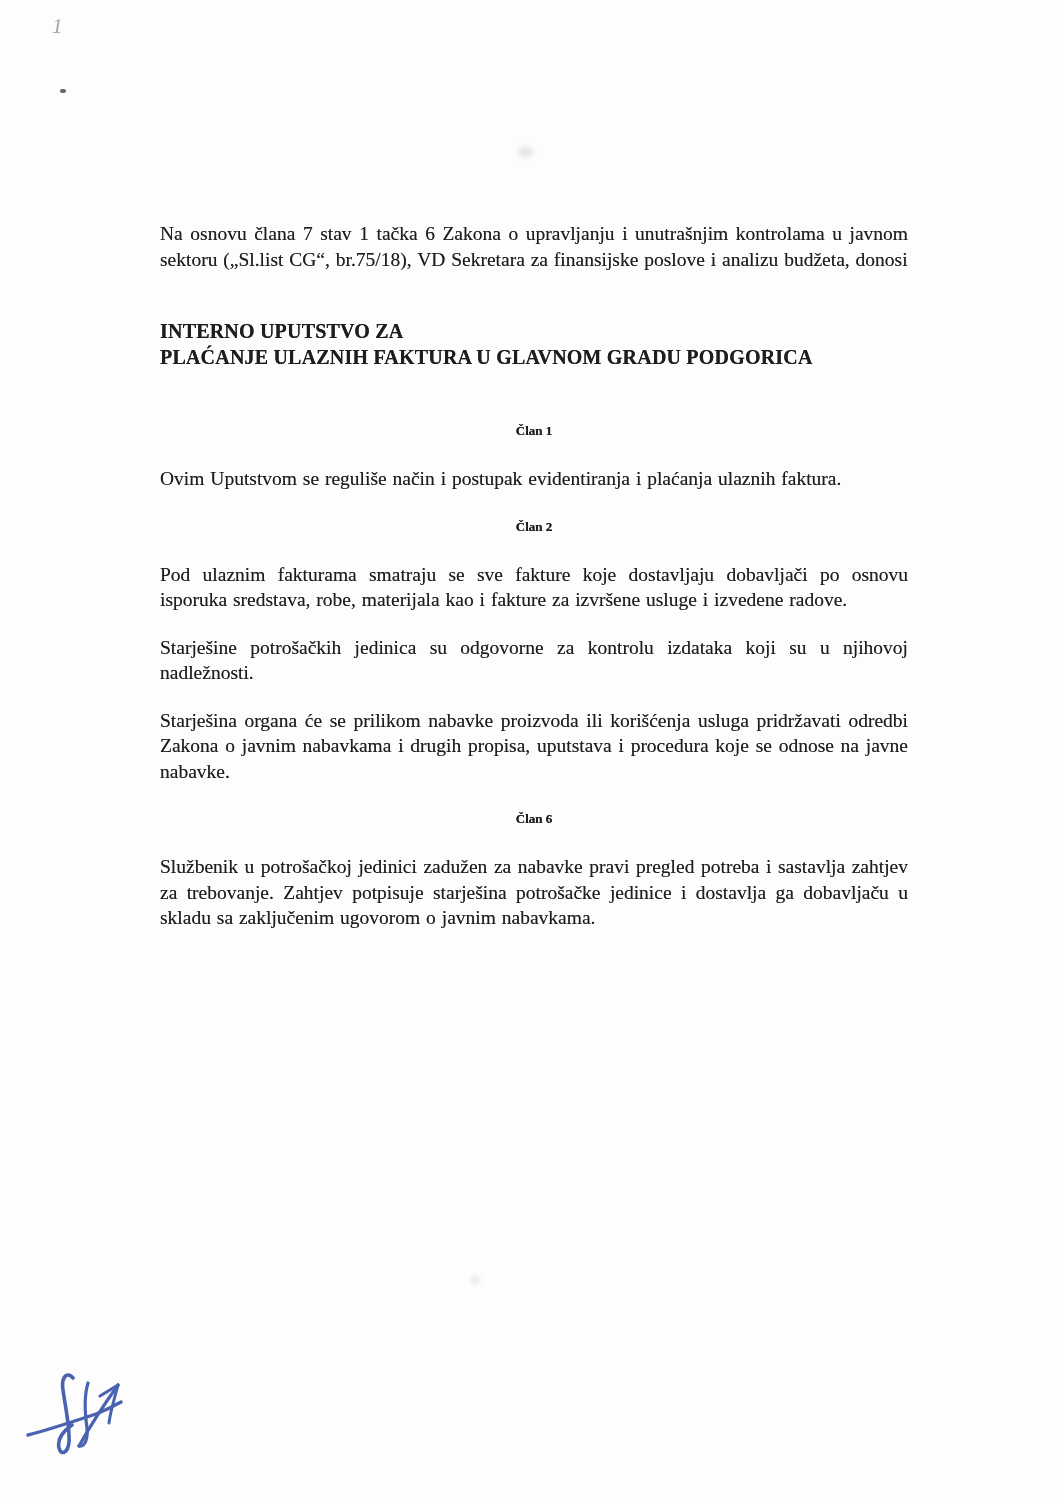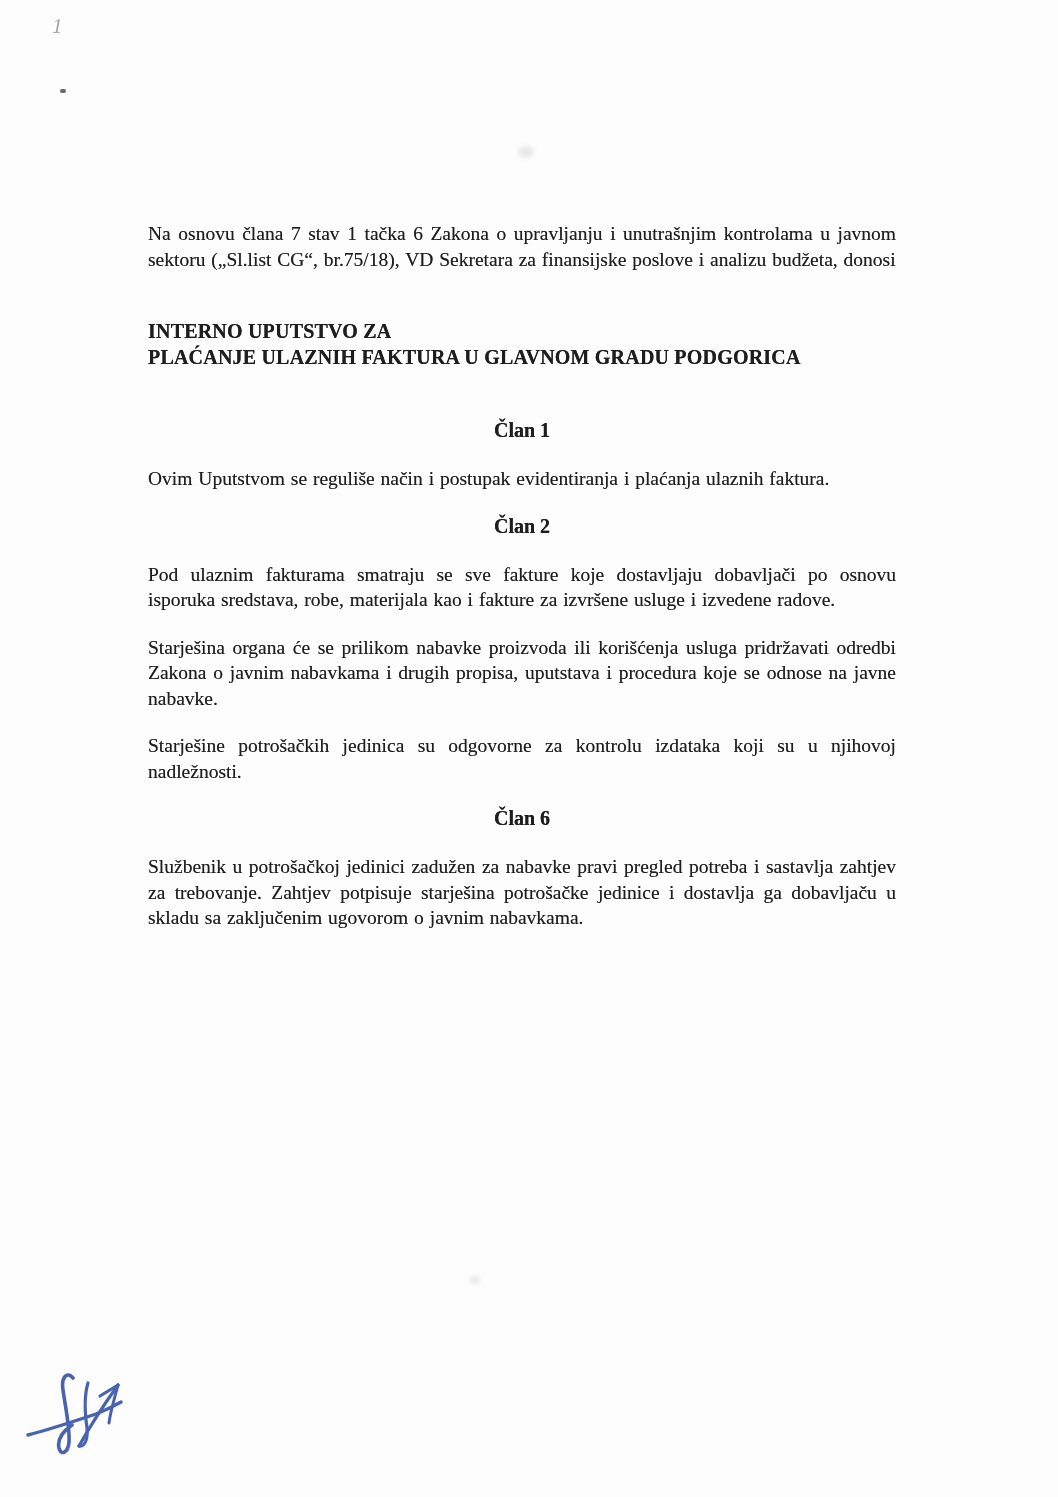--- a/index.html
+++ b/index.html
@@ -11,21 +11,21 @@
     position: relative;
     width: 1058px;
     height: 1497px;
     background: #fdfdfd;
     overflow: hidden;
     font-family: "Liberation Serif", "DejaVu Serif", serif;
     color: #1e1e1e;
   }
   .content {
     position: absolute;
-    left: 148px;
+    left: 160px;
     top: 221px;
     width: 748px;
   }
   .para {
     font-size: 19.5px;
     line-height: 25.5px;
     text-align: justify;
     margin: 0 0 22px 0;
     text-shadow: 0 0 0.5px rgba(10,10,10,0.55);
     word-spacing: 1px;
@@ -38,21 +38,21 @@
     font-weight: bold;
     font-size: 20px;
     line-height: 26px;
     margin: 0 0 48px 0;
     letter-spacing: 0.2px;
     text-shadow: 0 0 0.6px rgba(0,0,0,0.8);
   }
   .article-heading {
     text-align: center;
     font-weight: bold;
-    font-size: 20px;
+    font-size: 13px;
     line-height: 25px;
     margin: 0 0 23px 0;
     text-shadow: 0 0 0.6px rgba(0,0,0,0.8);
   }
   
   .mark-one {
     position: absolute;
     left: 52px;
     top: 14px;
     font-size: 21px;
@@ -105,22 +105,22 @@
       <div>INTERNO UPUTSTVO ZA</div>
       <div>PLAĆANJE ULAZNIH FAKTURA U GLAVNOM GRADU PODGORICA</div>
     </div>
 
     <div class="article-heading">Član 1</div>
     <p class="para">Ovim Uputstvom se reguliše način i postupak evidentiranja i plaćanja ulaznih faktura.</p>
 
     <div class="article-heading">Član 2</div>
     <p class="para">Pod ulaznim fakturama smatraju se sve fakture koje dostavljaju dobavljači po osnovu isporuka sredstava, robe, materijala kao i fakture za izvršene usluge i izvedene radove.</p>
 
+    <p class="para">Starješine potrošačkih jedinica su odgovorne za kontrolu izdataka koji su u njihovoj nadležnosti.</p>
     <p class="para">Starješina organa će se prilikom nabavke proizvoda ili korišćenja usluga pridržavati odredbi Zakona o javnim nabavkama i drugih propisa, uputstava i procedura koje se odnose na javne nabavke.</p>
-    <p class="para">Starješine potrošačkih jedinica su odgovorne za kontrolu izdataka koji su u njihovoj nadležnosti.</p>
 
     <div class="article-heading">Član 6</div>
     <p class="para">Službenik u potrošačkoj jedinici zadužen za nabavke pravi pregled potreba i sastavlja zahtjev za trebovanje. Zahtjev potpisuje starješina potrošačke jedinice i dostavlja ga dobavljaču u skladu sa zaključenim ugovorom o javnim nabavkama.</p>
 
   </div>
 
   <svg class="signature" viewBox="0 0 126 110">
     <g stroke="#3a57ab" fill="none" stroke-linecap="round" stroke-linejoin="round" opacity="0.92">
       <path stroke-width="3.4" d="M4,79 C20,75 48,66 72,58 C82,54 90,50 97,46"></path>
       <path stroke-width="3.6" d="M49,22 C43,15 37,21 39,34 C42,55 46,72 45,86 C44,97 37,100 35,92 C33,83 38,76 48,69"></path>

